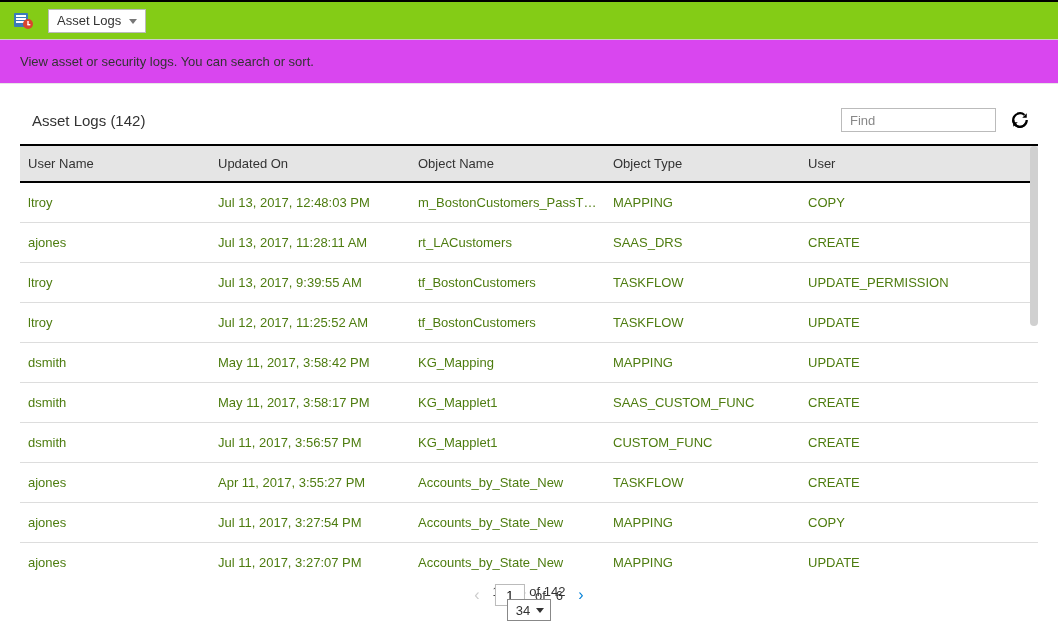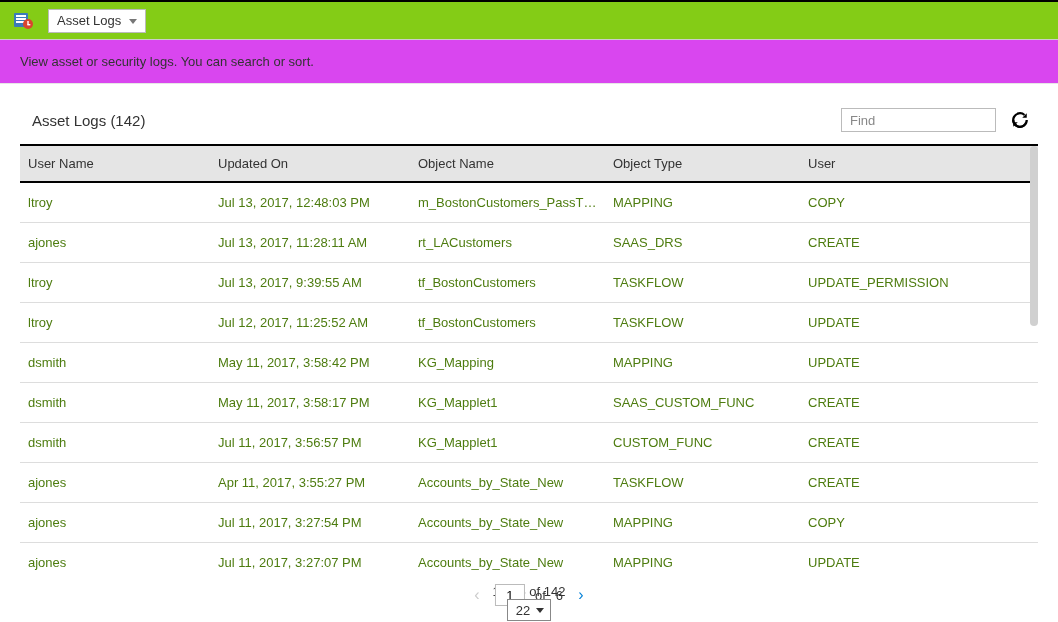--- a/index.html
+++ b/index.html
@@ -325,16 +325,16 @@
   <div class="pager">
     <div>1 - 25  of  142</div>
     <div class="pager-center">
       <span class="page-arrow disabled">‹</span>
       <input class="page-input" type="text" value="1" style="">
       <span>of</span>
       <span>6</span>
       <span class="page-arrow active">›</span>
     </div>
     <div class="page-size">
-      <span>22</span>
+      <span>34</span>
     </div>
   </div>
 </div>
 
 </body></html>

